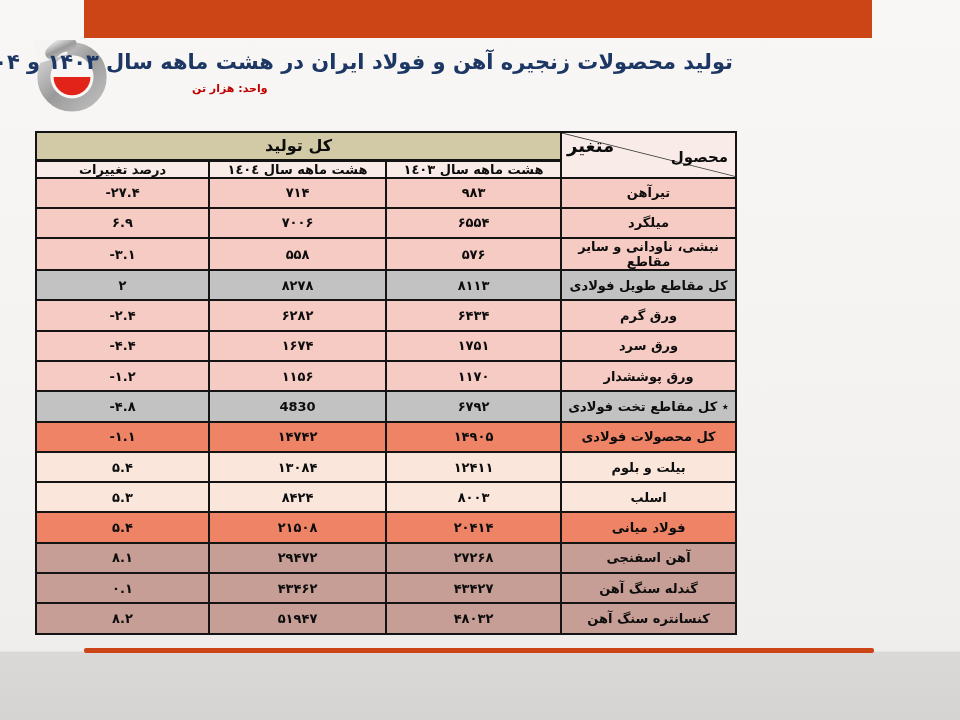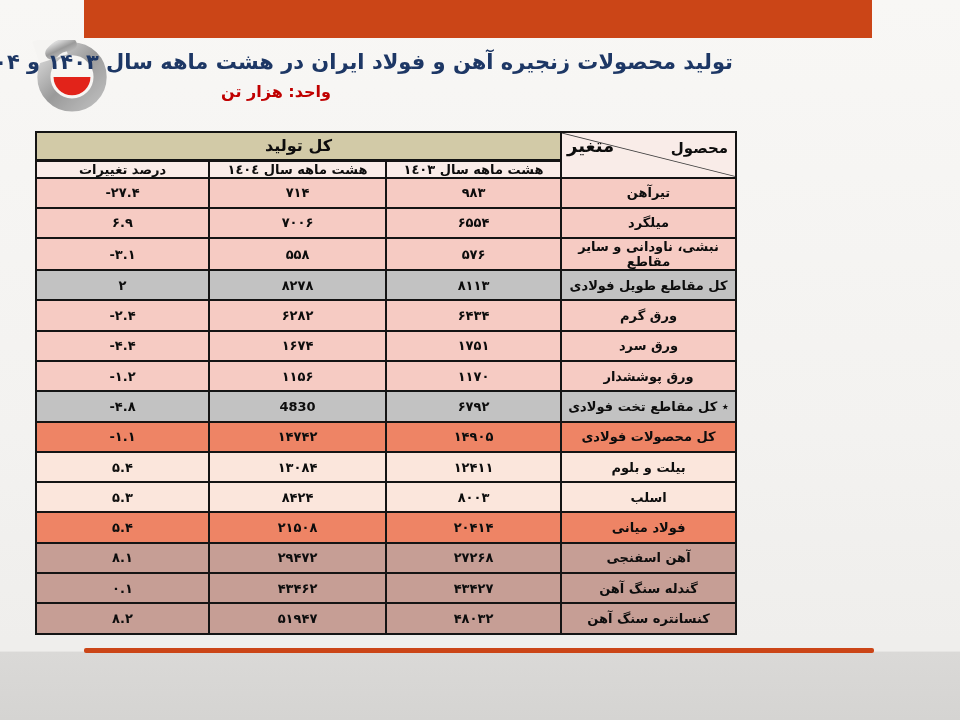--- a/index.html
+++ b/index.html
@@ -15,40 +15,40 @@
   .logo { position:absolute; left:18px; top:40px; width:108px; text-align:center; }
   .logo svg { display:block; margin:0 auto; }
   .logo-text { color:#c00000; font-weight:bold; font-size:10.5px; line-height:1.25; direction:rtl; }
 
   .title {
     position:absolute; top:50px; right:227px; direction:rtl;
     color:#1d3765; font-size:21px; font-weight:bold; white-space:nowrap;
   }
   .unit {
     position:absolute; left:192px; top:82px; direction:rtl;
-    color:#c00000; font-size:16px; font-weight:bold;margin-left:29px;
+    color:#c00000; font-size:11px; font-weight:bold;
   }
 
   table.prod {
     position:absolute; left:35px; top:131px; width:700px;
     border-collapse:collapse; table-layout:fixed; direction:rtl;
   }
   table.prod th, table.prod td {
     border:2px solid #141414; text-align:center; vertical-align:middle;
     font-weight:bold; color:#0d0d0d; overflow:hidden;
   }
   table.prod thead tr.gh th { height:28px; }
   table.prod thead tr.ch th { height:16px; font-size:13px; background:#f9ece8; }
   table.prod tbody td { height:30.3px; font-size:13px; }
   td.product { font-size:13px; }
   .total-hdr { background:#d2caa7; font-size:16px; border-bottom:3px solid #141414 !important; }
   .corner { background:#f9ece8; position:relative; padding:0; }
   .corner .diag { position:absolute; inset:0; width:100%; height:100%; }
   .corner .lbl-top { position:absolute; top:2px; left:5px; font-size:18px; font-weight:bold; }
-  .corner .lbl-bottom { position:absolute; bottom:20px; right:7px; font-size:15px; font-weight:bold; }
+  .corner .lbl-bottom { position:absolute; bottom:11px; right:7px; font-size:15px; font-weight:bold; }
   .ltr { direction:ltr; }
 
   tr.row-pink   td { background:#f6cbc3; }
   tr.row-gray   td { background:#c2c2c2; }
   tr.row-salmon td { background:#ee8465; }
   tr.row-peach  td { background:#fbe6dc; }
   tr.row-brown  td { background:#c69e95; }
 
   .footnote {
     position:absolute; left:742px; top:388px; width:215px;

